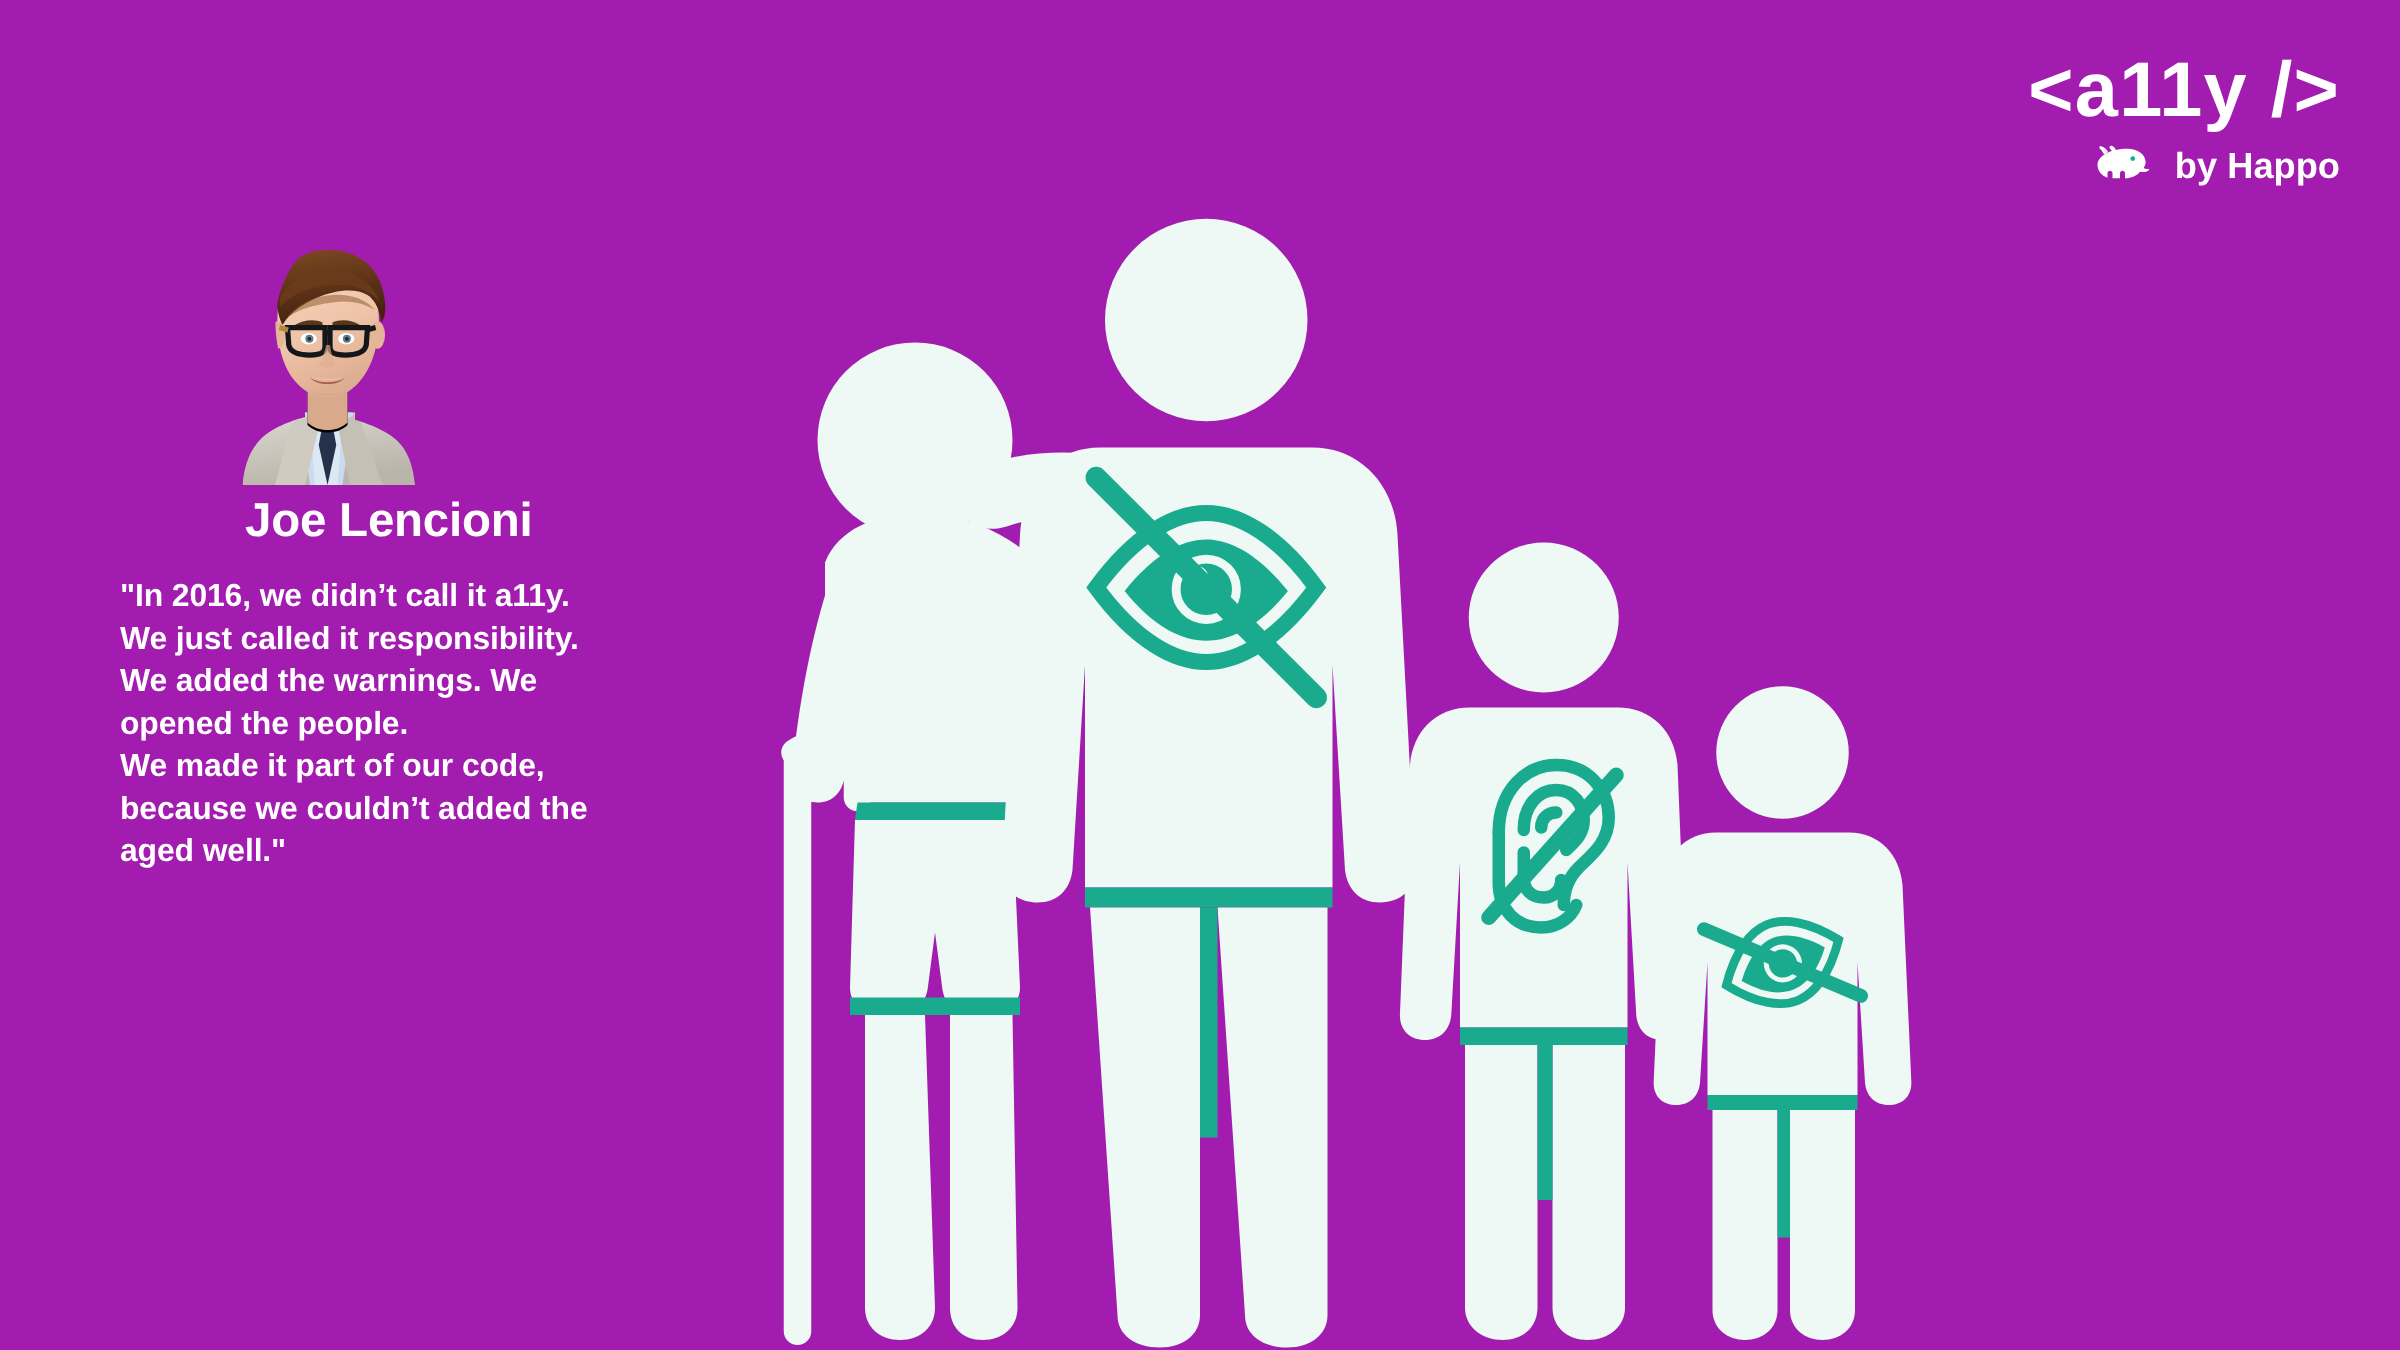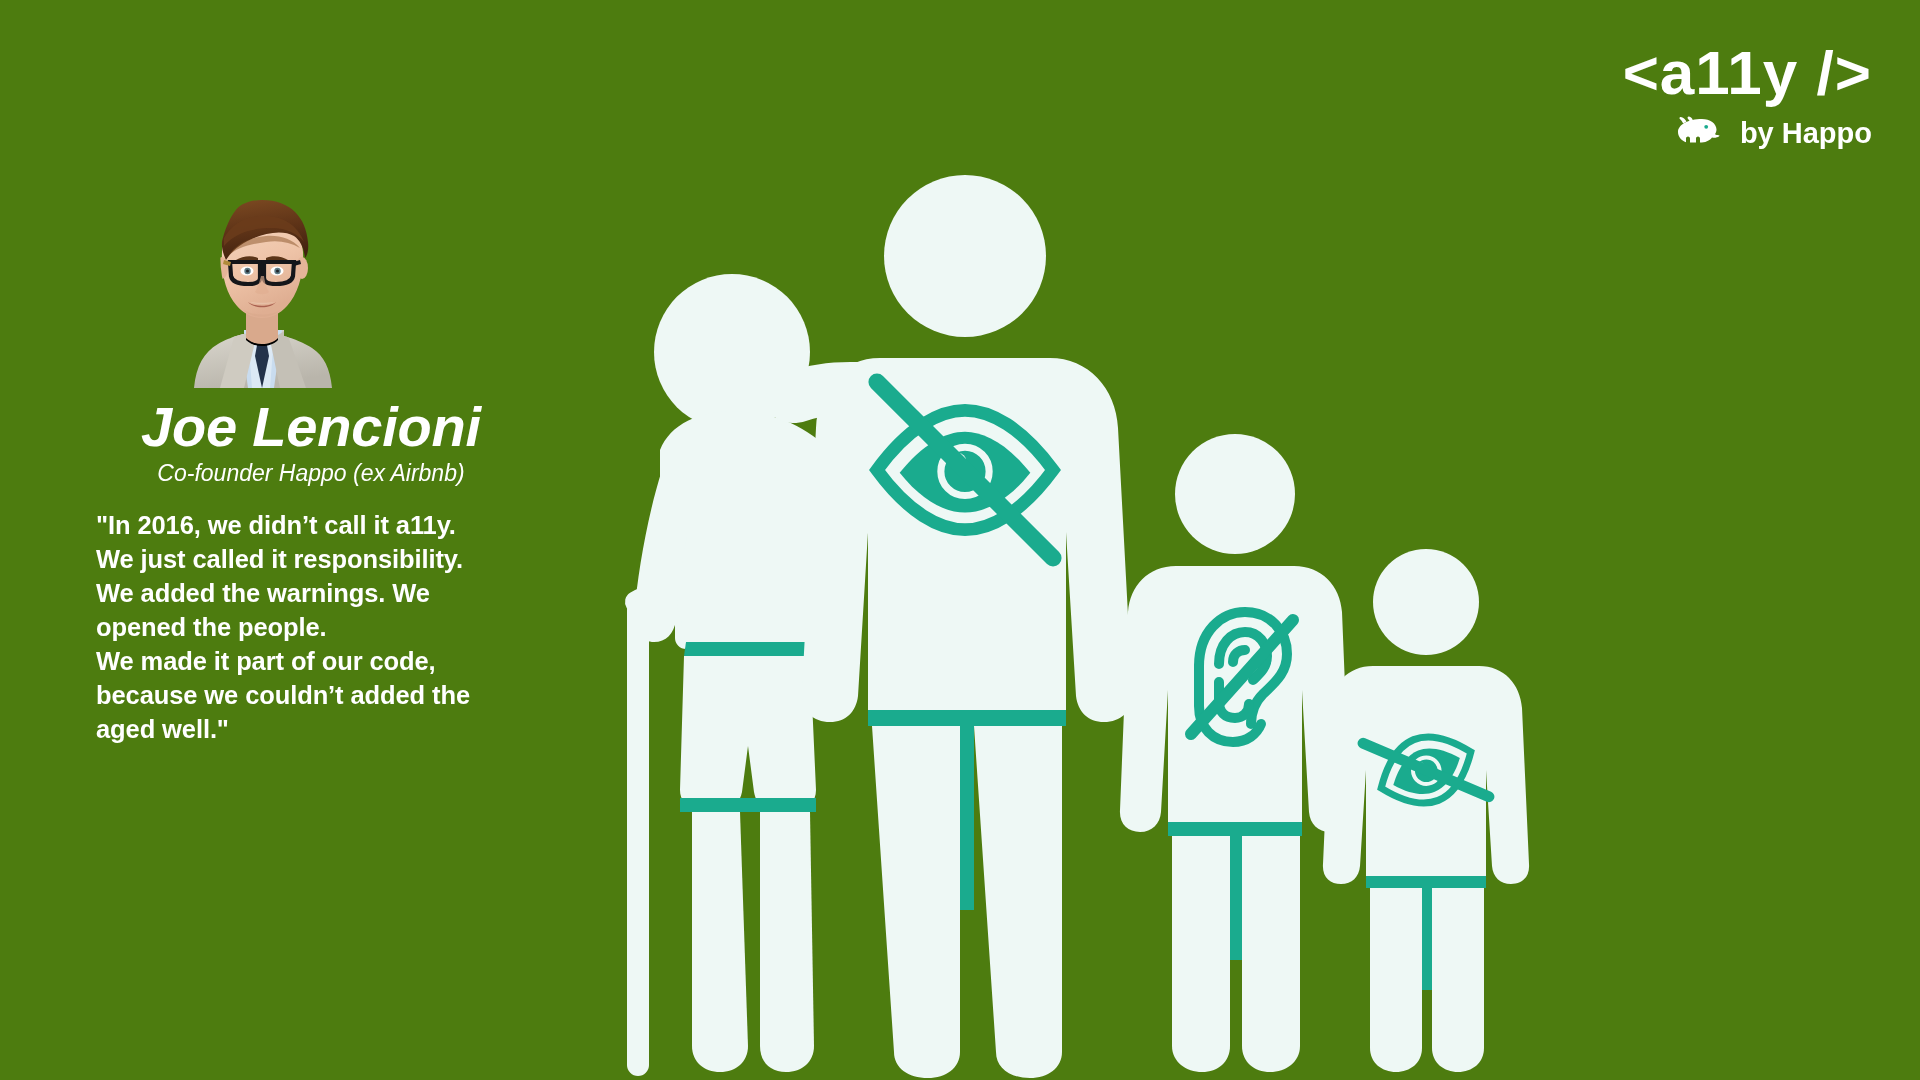--- a/index.html
+++ b/index.html
@@ -5,21 +5,21 @@
 <style>
   html, body {
     margin: 0;
     padding: 0;
     background: #1aab8e;
   }
   .stage {
     position: relative;
     width: 1920px;
     height: 1080px;
-    background: #4d7c0f;
+    background: #a21caf;
     overflow: hidden;
     font-family: "Liberation Sans", sans-serif;
     -webkit-font-smoothing: antialiased;
   }
 
   
   .brand {
     position: absolute;
     top: 42px;
     right: 48px;
@@ -69,25 +69,24 @@
     width: 146px;
     height: 198px;
     overflow: hidden;
   }
   .speaker-photo svg { display:block; }
 
   .speaker-name {
     margin-top: 8px;
     text-align: center;
     color: #ffffff;
-    font-size: 56px;
+    font-size: 38px;
     font-weight: bold;
     line-height: 1.05;
     letter-spacing: -0.2px;
-    font-style: italic;
   }
   .speaker-role {
     margin-top: 4px;
     text-align: center;
     color: #ffffff;
     font-size: 23px;
     font-style: italic;
     line-height: 1.1;
   }
   .quote {
@@ -216,21 +215,20 @@
             <path d="M60 112 C66 117 82 117 88 112 C83 119 65 119 60 112 Z" fill="#a9604f"></path>
             <path d="M61 112 C68 115 80 115 87 112 C80 113 68 113 61 112 Z" fill="#e9c9b3" opacity=".6"></path>
 
             <path d="M56 120 C64 126 84 126 92 120 C86 129 62 129 56 120 Z" fill="#d8a68a" opacity=".45"></path>
           </g>
         </svg>
       </div>
     </div>
 
     <div class="speaker-name">Joe Lencioni</div>
-    <div class="speaker-role">Co-founder Happo (ex Airbnb)</div>
 
     <div class="quote">
       <p><span>"In 2016, we didn’t call it </span><span class="em">a11y</span><span>.</span></p>
       <p>We just called it responsibility.</p>
       <p>We added the warnings. We</p>
       <p>opened the people.</p>
       <p>We made it part of our code,</p>
       <p>because we couldn’t added the</p>
       <p>aged well."</p>
     </div>

